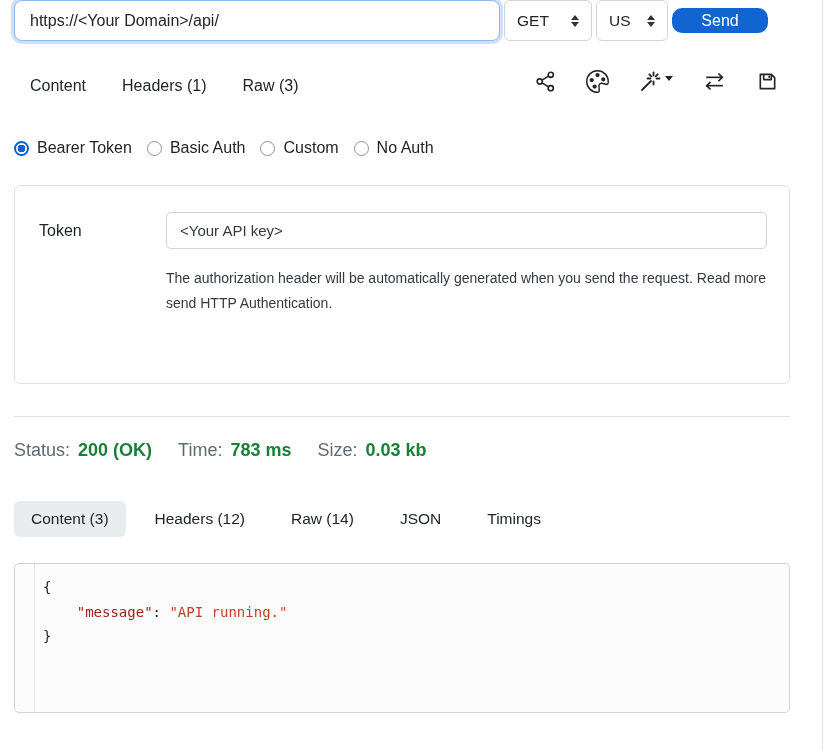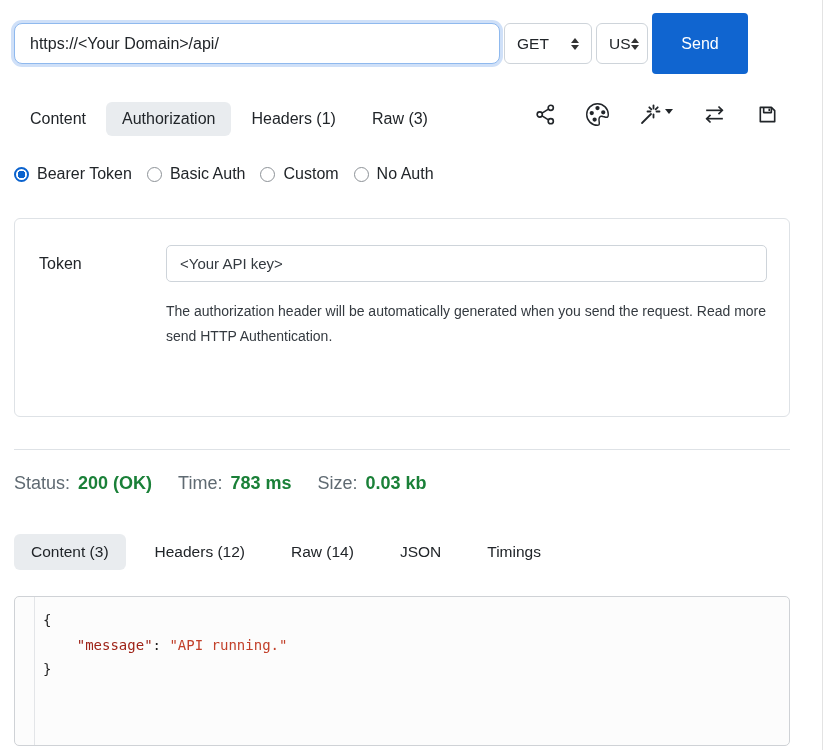--- a/index.html
+++ b/index.html
@@ -3,50 +3,50 @@
 <meta charset="utf-8">
 <style>
   * { margin:0; padding:0; box-sizing:border-box; }
   html,body { width:837px; height:750px; overflow:hidden; background:#fff;
     font-family:"Liberation Sans","DejaVu Sans",sans-serif; color:#212529; }
   .page { position:relative; width:837px; height:750px; }
   .content { width:776px; margin-left:14px; }
   .scroll-line { position:absolute; top:0; right:14px; width:1px; height:750px; background:#e3e3e3; }
 
   
-  .top-row { display:flex; align-items:center; gap:4px; padding-top:13px; }
+  .top-row { display:flex; align-items:center; gap:4px; }
   .url-input { width:486px; height:41px; border:1px solid #8fb9ee; box-shadow:0 0 0 3px #cfe0f8;
     border-radius:8px; padding:0 15px; font-size:16px; color:#212529; outline:none;
     font-family:inherit; background:#fff; }
   .select { height:41px; border:1px solid #ced4da; border-radius:6px; background:#fff;
     display:flex; align-items:center; justify-content:space-between; padding:0 12px;
     font-size:15.5px; cursor:pointer; }
   .select.method { width:88px; }
-  .select.region { width:52px; }
+  .select.region { width:72px; }
   .caret-updown { display:flex; flex-direction:column; align-items:center; gap:2px; }
   .tri-up { width:0; height:0; border-left:4px solid transparent; border-right:4px solid transparent;
     border-bottom:5px solid #333; }
   .tri-down { width:0; height:0; border-left:4px solid transparent; border-right:4px solid transparent;
     border-top:5px solid #333; }
-  .send-btn { width:96px; height:61px; background:#1065d0; color:#fff; border:none; border-radius:4px;
+  .send-btn { width:96px; height:25px; background:#1065d0; color:#fff; border:none; border-radius:10px;
     font-size:16px; font-family:inherit; cursor:pointer; }
 
   
   .tabs-row { margin-top:28px; display:flex; align-items:flex-start; justify-content:space-between; height:37px; }
   .tabs { display:flex; align-items:center; gap:4px; }
   .tab { padding:8px 16px; font-size:16px; border-radius:6px; cursor:pointer; white-space:nowrap; }
   .tab.active { background:#e9ecef; }
   .toolbar { display:flex; align-items:center; gap:29px; padding-right:11px; }
   .icon-btn { display:flex; align-items:flex-start; gap:3px; cursor:pointer; color:#212529; }
   .icon-btn svg { display:block; }
   .wand-caret { margin-top:6px; border-left:4px solid transparent; border-right:4px solid transparent;
     border-top:5px solid #212529; width:0; height:0; }
 
   
-  .radio-row { margin-top:26px; display:flex; align-items:flex-start; gap:15px; font-size:16px; height:25px; }
+  .radio-row { margin-top:26px; display:flex; align-items:flex-end; gap:15px; font-size:16px; height:25px; }
   .radio-item { display:flex; align-items:center; gap:8px; cursor:pointer; }
   .radio { width:15px; height:15px; border-radius:50%; border:1px solid #8d9297; background:#fff; flex:none; }
   .radio.checked { border:2px solid #0b63ce;
     background:radial-gradient(circle, #0b63ce 0 3.6px, #fff 3.9px); }
 
   
   .panel { margin-top:28px; border:1px solid #dee2e6; border-radius:6px; height:199px;
     padding:26px 22px 0 24px; }
   .panel-row { display:flex; align-items:center; }
   .token-label { width:127px; font-size:16px; }
@@ -100,21 +100,20 @@
           <span class="tri-up"></span>
             <span class="tri-down"></span>
         </span>
       </div>
       <button class="send-btn">Send</button>
     </div>
 
     <div class="tabs-row">
       <div class="tabs">
         <div class="tab">Content</div>
-        <div class="tab active">Authorization</div>
         <div class="tab">Headers (1)</div>
         <div class="tab">Raw (3)</div>
       </div>
       <div class="toolbar">
         <span class="icon-btn">
           <svg viewBox="0 0 24 24" width="23" height="23" fill="none" stroke="currentColor" stroke-width="1.7">
             <circle cx="17.5" cy="5" r="2.7"></circle>
               <circle cx="6" cy="12" r="2.7"></circle>
               <circle cx="17.5" cy="19" r="2.7"></circle>
             <line x1="8.4" y1="13.4" x2="15.1" y2="17.6"></line>

